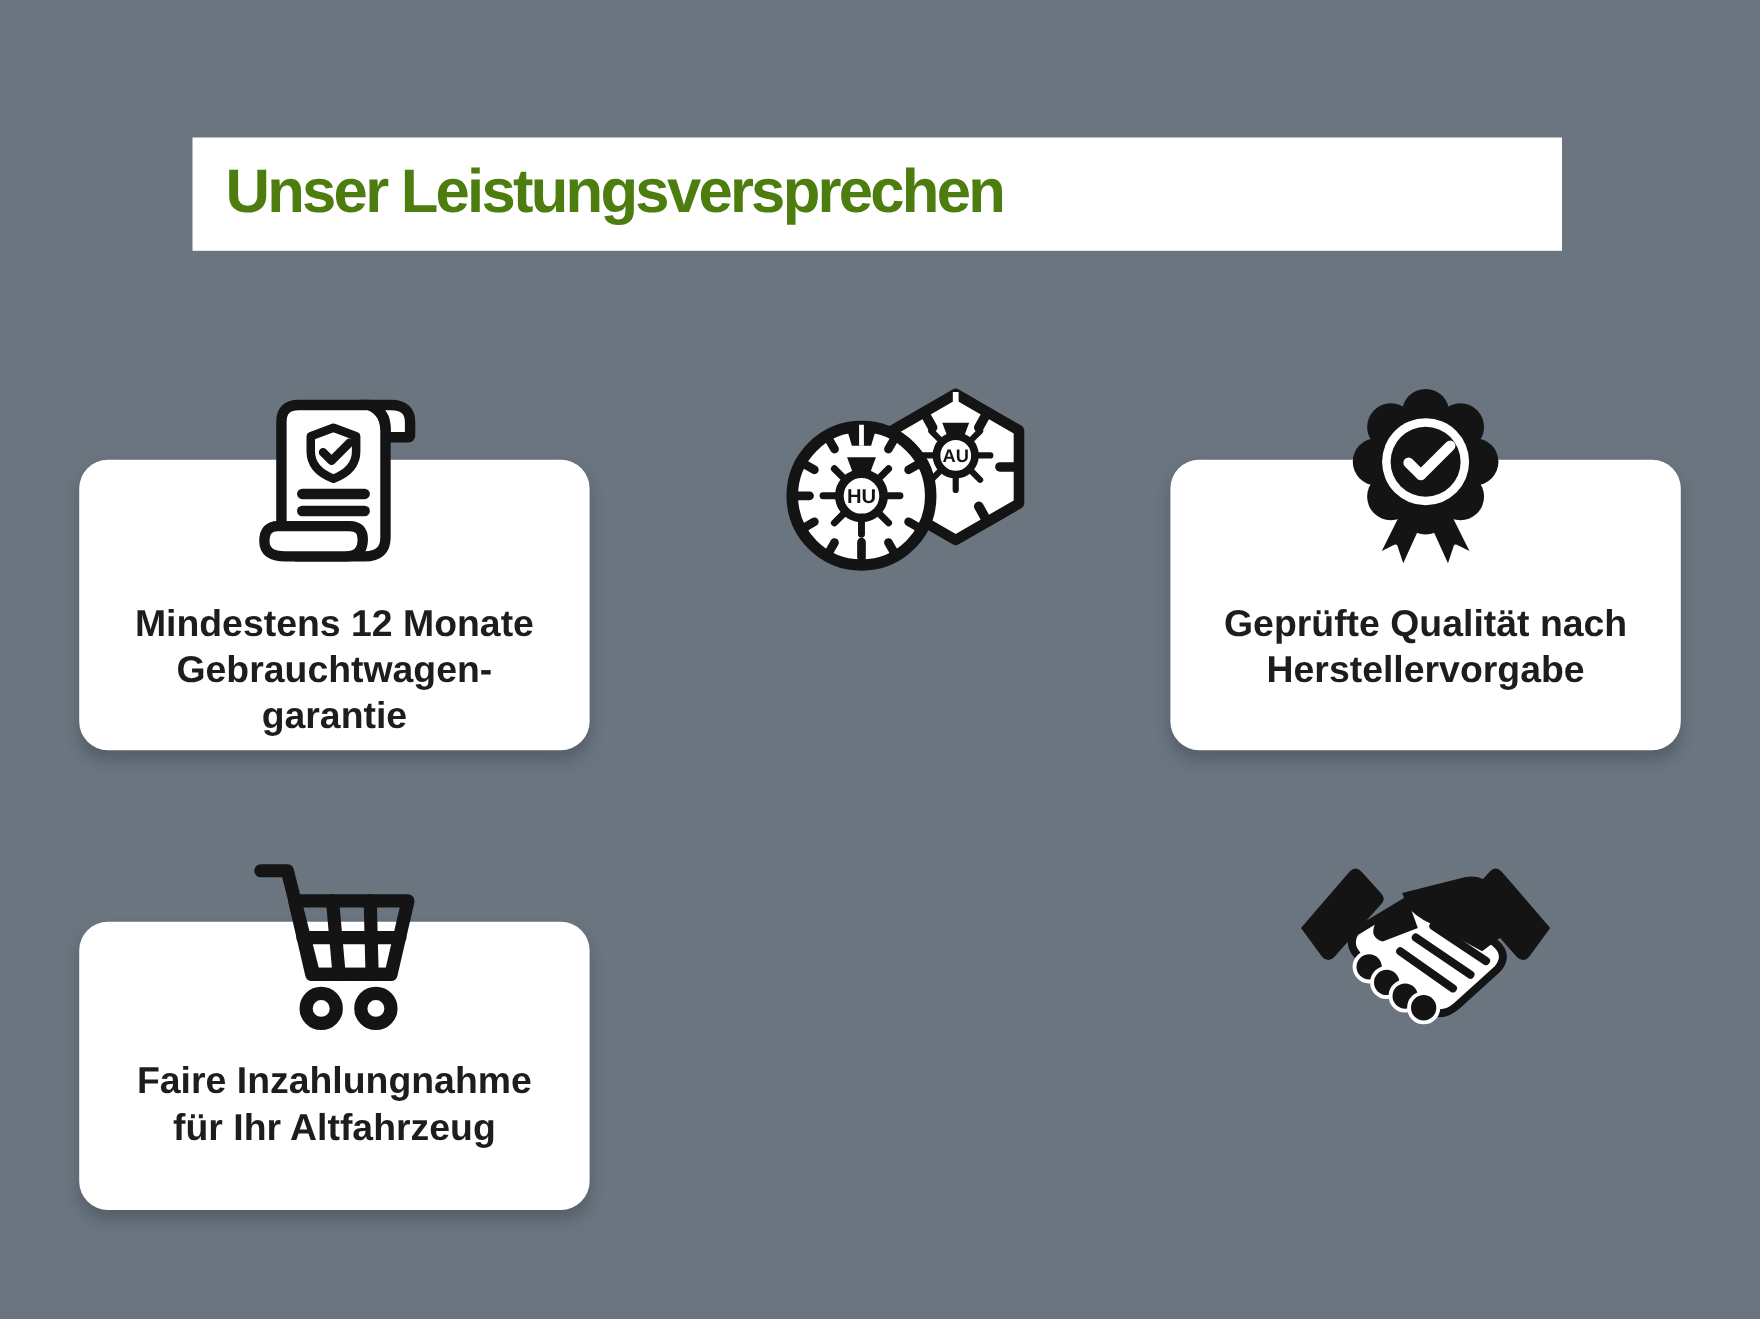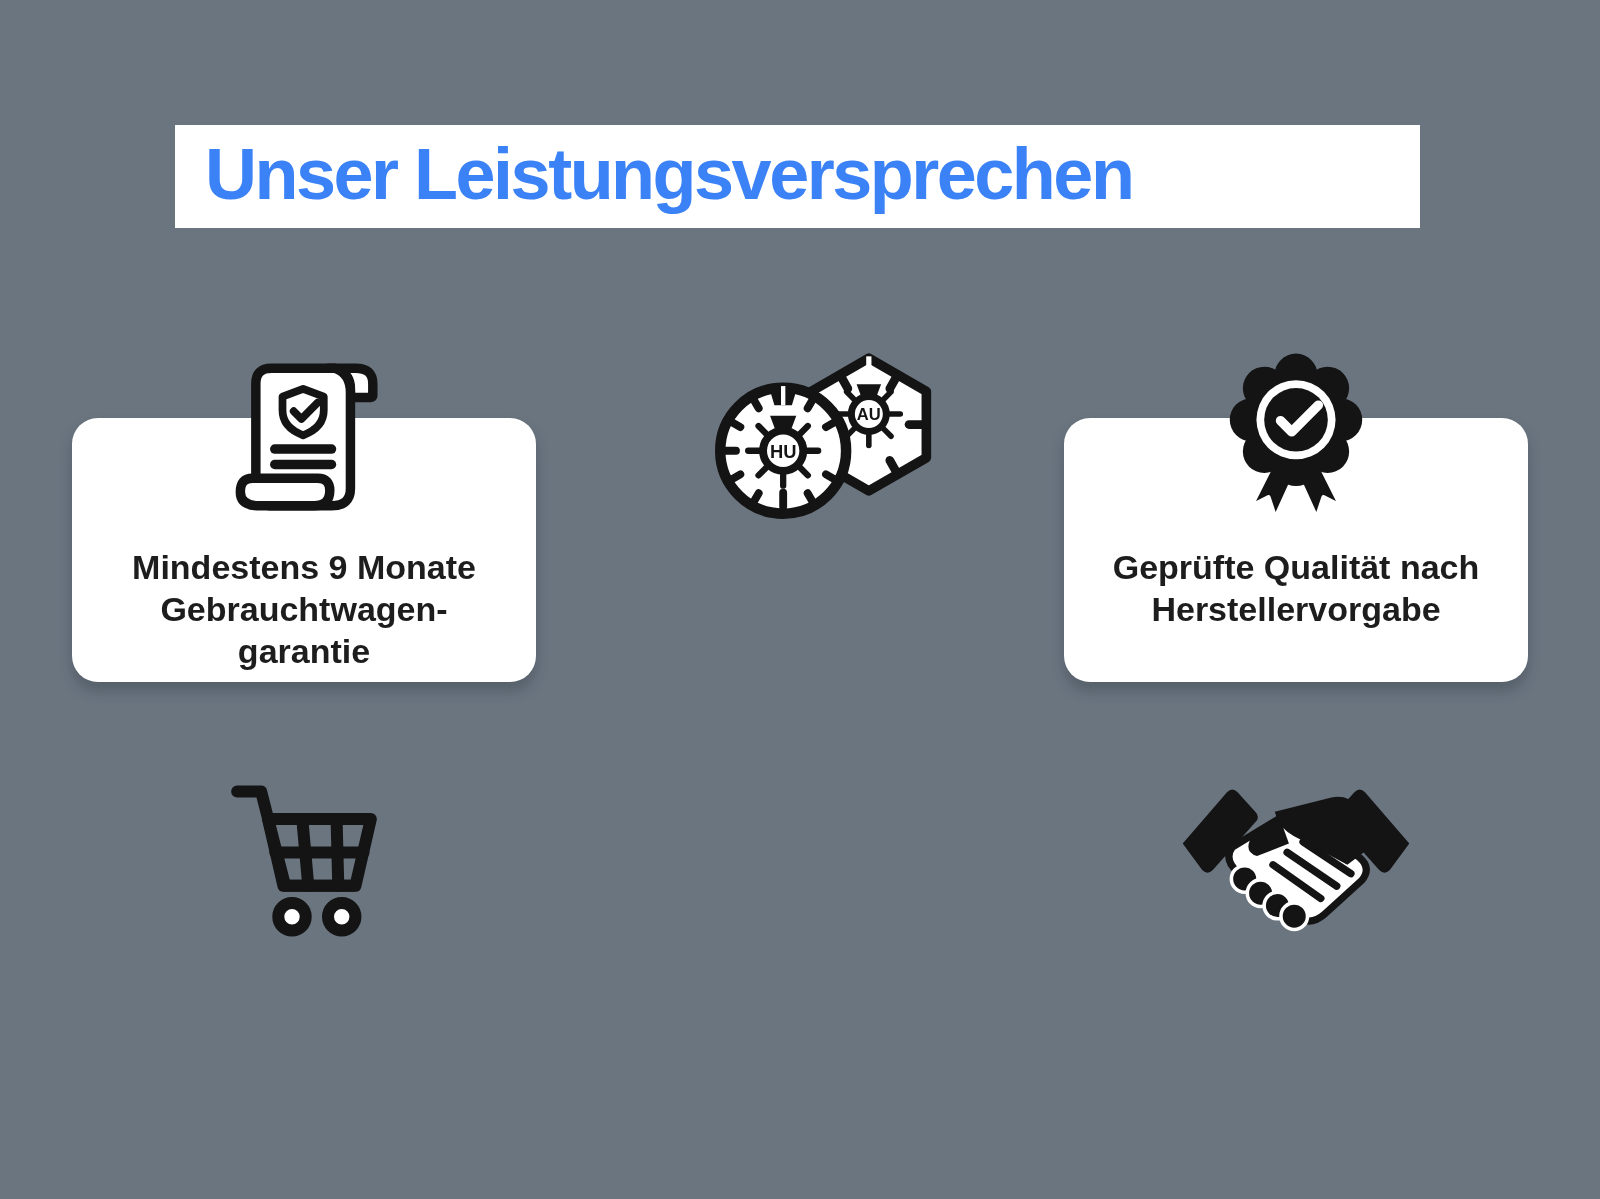--- a/index.html
+++ b/index.html
@@ -7,21 +7,21 @@
     position:relative;width:1600px;height:1199px;overflow:hidden;
     background:#6b7580;
     font-family:"Liberation Sans","DejaVu Sans",sans-serif;
   }
   .title-band{
     position:absolute;left:175px;top:125px;width:1245px;height:103px;
     background:#ffffff;display:flex;align-items:center;
   }
   .title-band h1{
     margin:0;padding:0 0 6px 30px;
-    font-size:72px;font-weight:bold;letter-spacing:-2.5px;color:#3b82f6;
+    font-size:56px;font-weight:bold;letter-spacing:-2.5px;color:#4d7c0f;
     white-space:nowrap;line-height:1;
   }
   .cell{position:absolute;}
   .cell.row1{top:345px;height:337px;}
   .cell.row2{top:768px;height:332px;}
   .cell.col1{left:72px;width:464px;}
   .cell.col2{left:568px;width:516px;}
   .cell.col3{left:1064px;width:464px;}
   .card{
     position:absolute;left:0;right:0;bottom:0;
@@ -63,21 +63,21 @@
           <path d="M22 74 V19 Q22 10 31 10 H68 Q77 13 77 24 V80 Q77 90 66 90 H30 Q22 88 22 74 Z" fill="#ffffff"></path>
           <path d="M20 74 H58 Q65 74 65 81 Q65 90 56 90 H24 Q13 90 13 82 Q13 74 20 74 Z" fill="#ffffff"></path>
           <path d="M49.5 22 l12 4.5 v8 q0 10 -12 14.5 q-12 -4.5 -12 -14.5 v-8 z" fill="#ffffff" stroke-width="4.5"></path>
           <path d="M44 35 l4.5 4.5 l9.5 -9.5" fill="none" stroke-width="4.5"></path>
           <path d="M33 57 H66" fill="none"></path>
           <path d="M33 66 H66" fill="none"></path>
         </g>
       </svg>
     </div>
     <div class="card">
-      <div class="card-text">Mindestens 9 Monate
+      <div class="card-text">Mindestens 12 Monate
 Gebrauchtwagen-
 garantie</div>
     </div>
   </div>
 
   <div class="cell row1 col2">
     <div class="icon-box">
       <svg width="236" height="175" viewBox="0 0 135 100">
 
         <g>
@@ -174,20 +174,24 @@
           <path d="M11 12 H25 L39 67 H79"></path>
           <polygon points="29,28 89,28 80,67 38,67"></polygon>
           <line x1="49" y1="28" x2="52.5" y2="67"></line>
           <line x1="69" y1="28" x2="70" y2="67"></line>
           <line x1="33.3" y1="47.5" x2="84.7" y2="47.5"></line>
         </g>
         <circle cx="43" cy="85" r="8" fill="#ffffff" stroke="#141414" stroke-width="7"></circle>
         <circle cx="72" cy="85" r="8" fill="#ffffff" stroke="#141414" stroke-width="7"></circle>
       </svg>
     </div>
+    <div class="card">
+      <div class="card-text">Faire Inzahlungnahme
+für Ihr Altfahrzeug</div>
+    </div>
   </div>
 
 
   <div class="cell row2 col3">
     <div class="icon-box">
       <svg width="248" height="177" viewBox="0 0 140 100">
 
         <path d="M6 41 L31 12 Q34 9 37 12 L47 23 Q50 26 47 29 L23 56 Q20 59 17 56 Z" fill="#141414"></path>
         <path d="M134 41 L109 12 Q106 9 103 12 L93 23 Q90 26 93 29 L117 56 Q120 59 123 56 Z" fill="#141414"></path>
 

